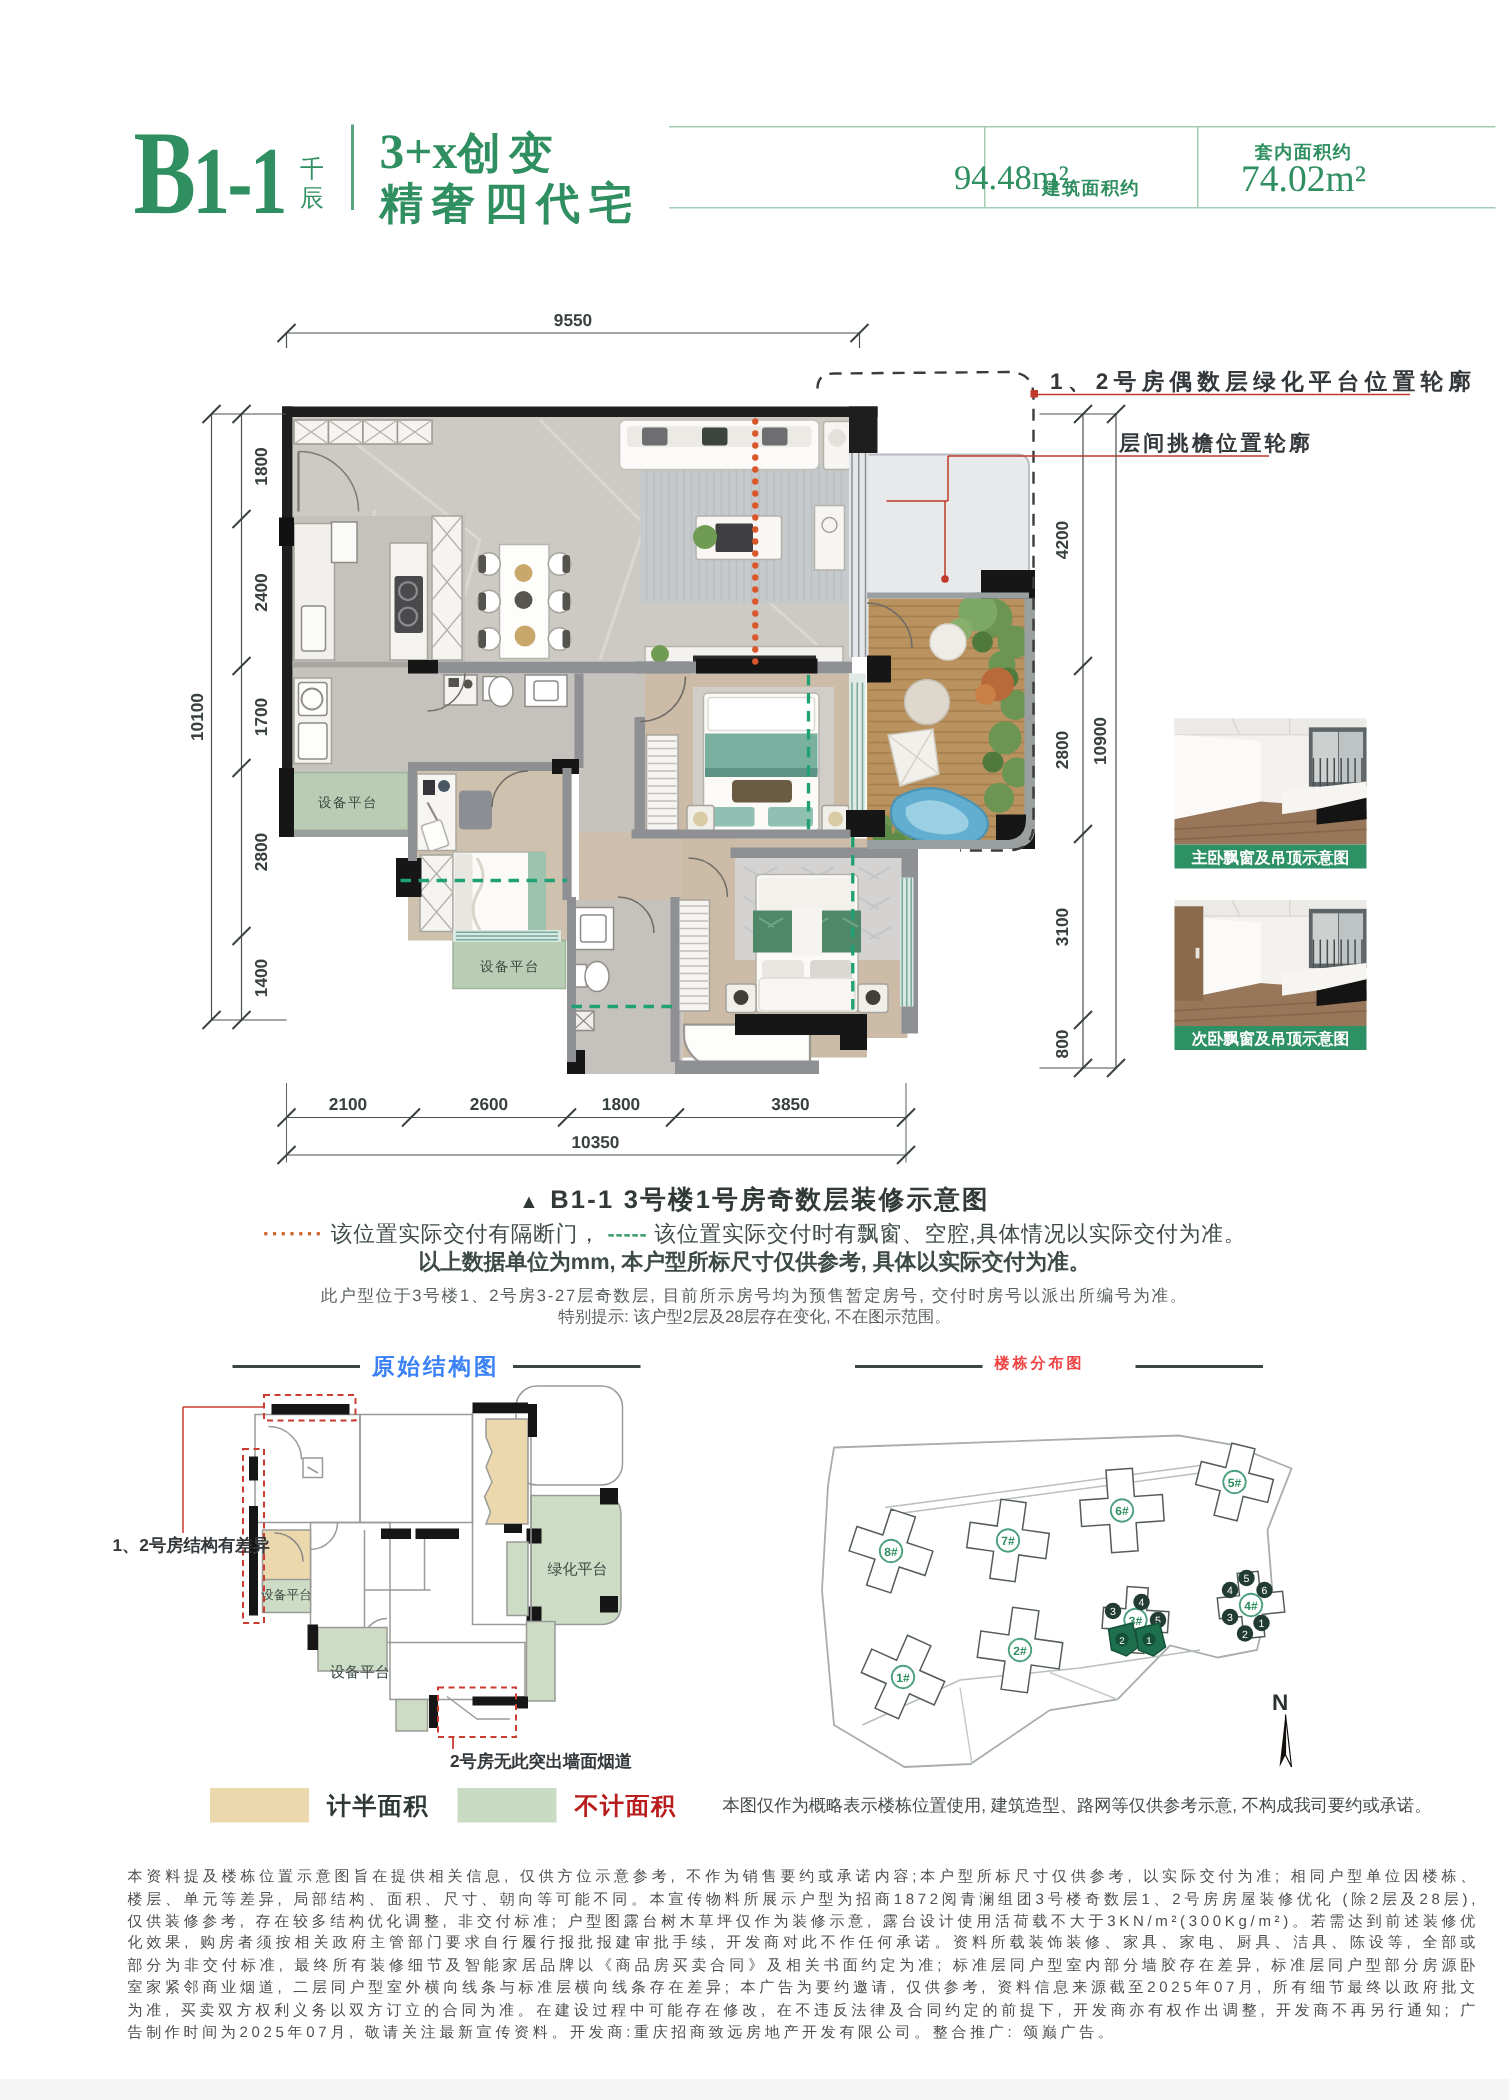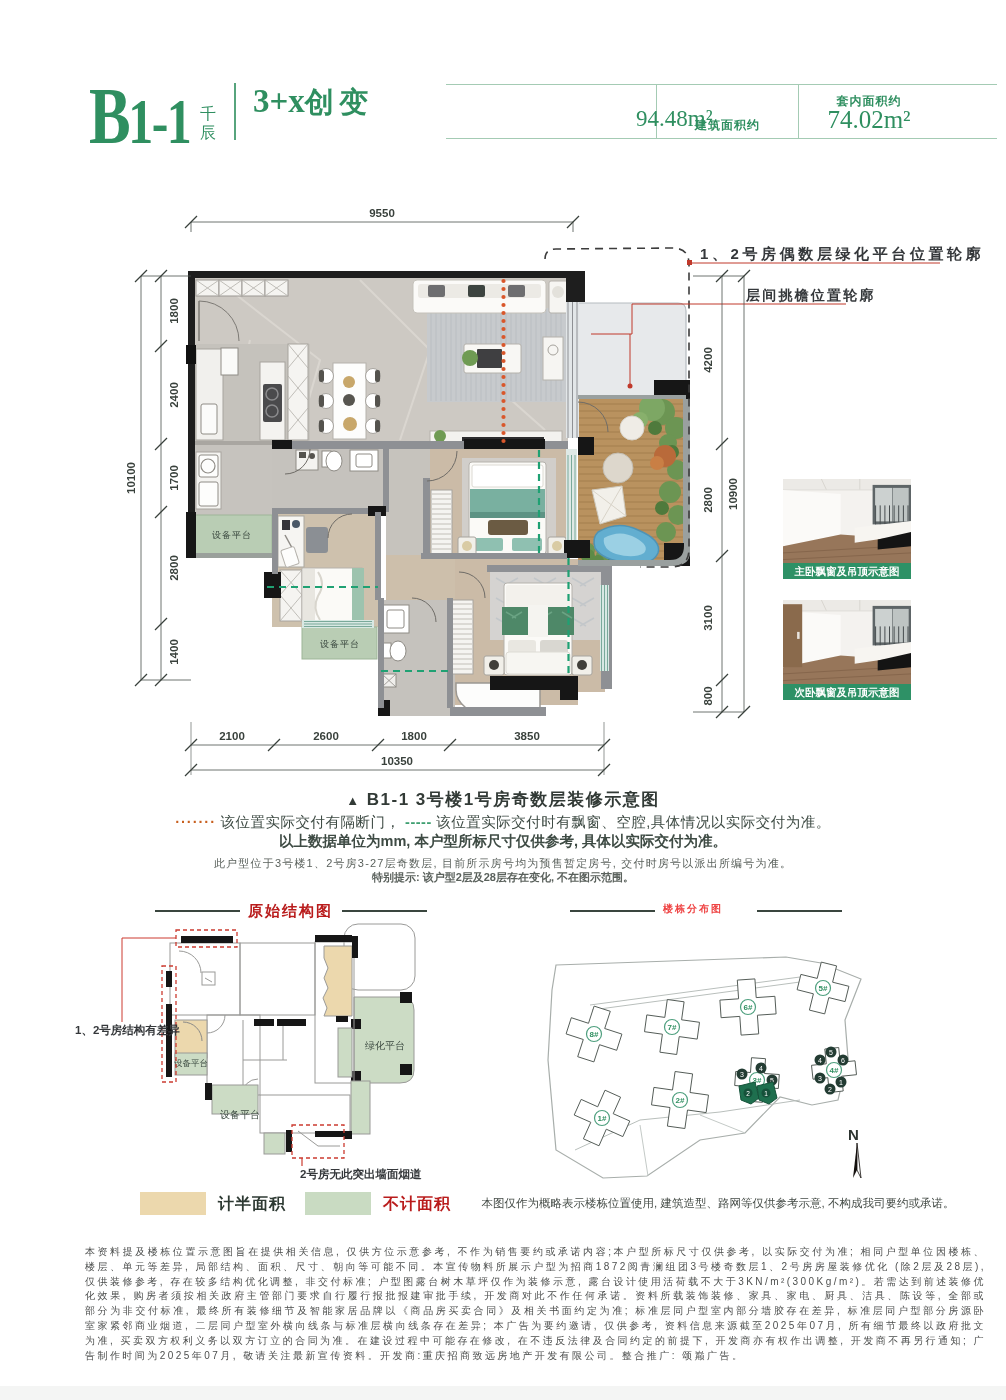--- a/index.html
+++ b/index.html
@@ -17,20 +17,21 @@
     <span style="font-size:80px;font-weight:bold;letter-spacing:-3px;">B</span>
       <span style="font-size:64px;font-weight:bold;letter-spacing:-2px;">1-1</span>
   </div>
 
   <div class="abs grn" style="left:200px;top:105px;font-size:16px;line-height:18.5px;">千<br>辰</div>
 
   <div class="abs" style="left:234px;top:83px;width:2px;height:57px;background:#57a47d;"></div>
 
   <div class="abs grn" style="left:253px;top:83px;font-size:29px;font-weight:bold;"><span class="serif" style="font-size:33px;">3+x</span><span style="letter-spacing:5.5px;">创变</span></div>
 
+  <div class="abs grn" style="left:253px;top:116px;font-size:29px;font-weight:bold;letter-spacing:5.9px;">精奢四代宅</div>
 
   <div class="abs" style="left:446px;top:84px;width:551px;height:1px;background:#a4cbb4;"></div>
 
   <div class="abs" style="left:446px;top:138px;width:551px;height:1px;background:#a4cbb4;"></div>
 
   <div class="abs" style="left:656px;top:84px;width:1px;height:54px;background:#a4cbb4;"></div>
 
   <div class="abs" style="left:798px;top:84px;width:1px;height:54px;background:#a4cbb4;"></div>
 
 
@@ -646,24 +647,24 @@
   <div class="abs" style="left:0;top:788px;width:1006px;text-align:center;font-size:17px;font-weight:bold;color:#323a36;letter-spacing:1.5px;"><span style="font-size:13px;">▲</span> B1-1 3号楼1号房奇数层装修示意图</div>
 
   <div class="abs" style="left:0;top:832px;width:1006px;text-align:center;font-size:14.5px;font-weight:bold;color:#3e4b44;">以上数据单位为mm, 本户型所标尺寸仅供参考, 具体以实际交付为准。</div>
 
   <div class="abs" style="left:0;top:813px;width:1006px;text-align:center;font-size:14.5px;color:#3e4b44;letter-spacing:0.5px;">
     <span style="color:#c8601f;letter-spacing:1px;font-weight:bold;">·······</span> 该位置实际交付有隔断门， <span style="color:#3f9f71;font-weight:bold;">-----</span> 该位置实际交付时有飘窗、空腔,具体情况以实际交付为准。
   </div>
 
   <div class="abs" style="left:0;top:856px;width:1006px;text-align:center;font-size:11px;color:#5a615c;letter-spacing:1.2px;">此户型位于3号楼1、2号房3-27层奇数层, 目前所示房号均为预售暂定房号, 交付时房号以派出所编号为准。</div>
 
-  <div class="abs" style="left:0;top:870px;width:1006px;text-align:center;font-size:11px;color:#5a615c;font-weight:bold;">特别提示: 该户型2层及28层存在变化, 不在图示范围。</div>
+  <div class="abs" style="left:0;top:870px;width:1006px;text-align:center;font-size:11px;color:#5a615c;">特别提示: 该户型2层及28层存在变化, 不在图示范围。</div>
 
   <div class="abs" style="left:155px;top:910px;width:85px;height:1.5px;background:#3a463f;"></div>
-  <div class="abs" style="left:248px;top:902px;font-size:15px;font-weight:bold;color:#b91c1c;letter-spacing:2px;">原始结构图</div>
+  <div class="abs" style="left:248px;top:902px;font-size:15px;font-weight:bold;color:#3b82f6;letter-spacing:2px;">原始结构图</div>
   <div class="abs" style="left:342px;top:910px;width:85px;height:1.5px;background:#3a463f;"></div>
 
   <div class="abs" style="left:570px;top:910px;width:85px;height:1.5px;background:#3a463f;"></div>
   <div class="abs" style="left:663px;top:902px;font-size:10px;font-weight:bold;color:#ef4444;letter-spacing:2px;">楼栋分布图</div>
   <div class="abs" style="left:757px;top:910px;width:85px;height:1.5px;background:#3a463f;"></div>
 
   <svg id="struct" class="abs" style="left:60px;top:920px;" width="420" height="265" viewBox="60 920 420 265" font-family="Liberation Sans, sans-serif">
 
   <rect x="344" y="924" width="71" height="66" rx="14" fill="none" stroke="#9a9a98" stroke-width="1"></rect>
 

